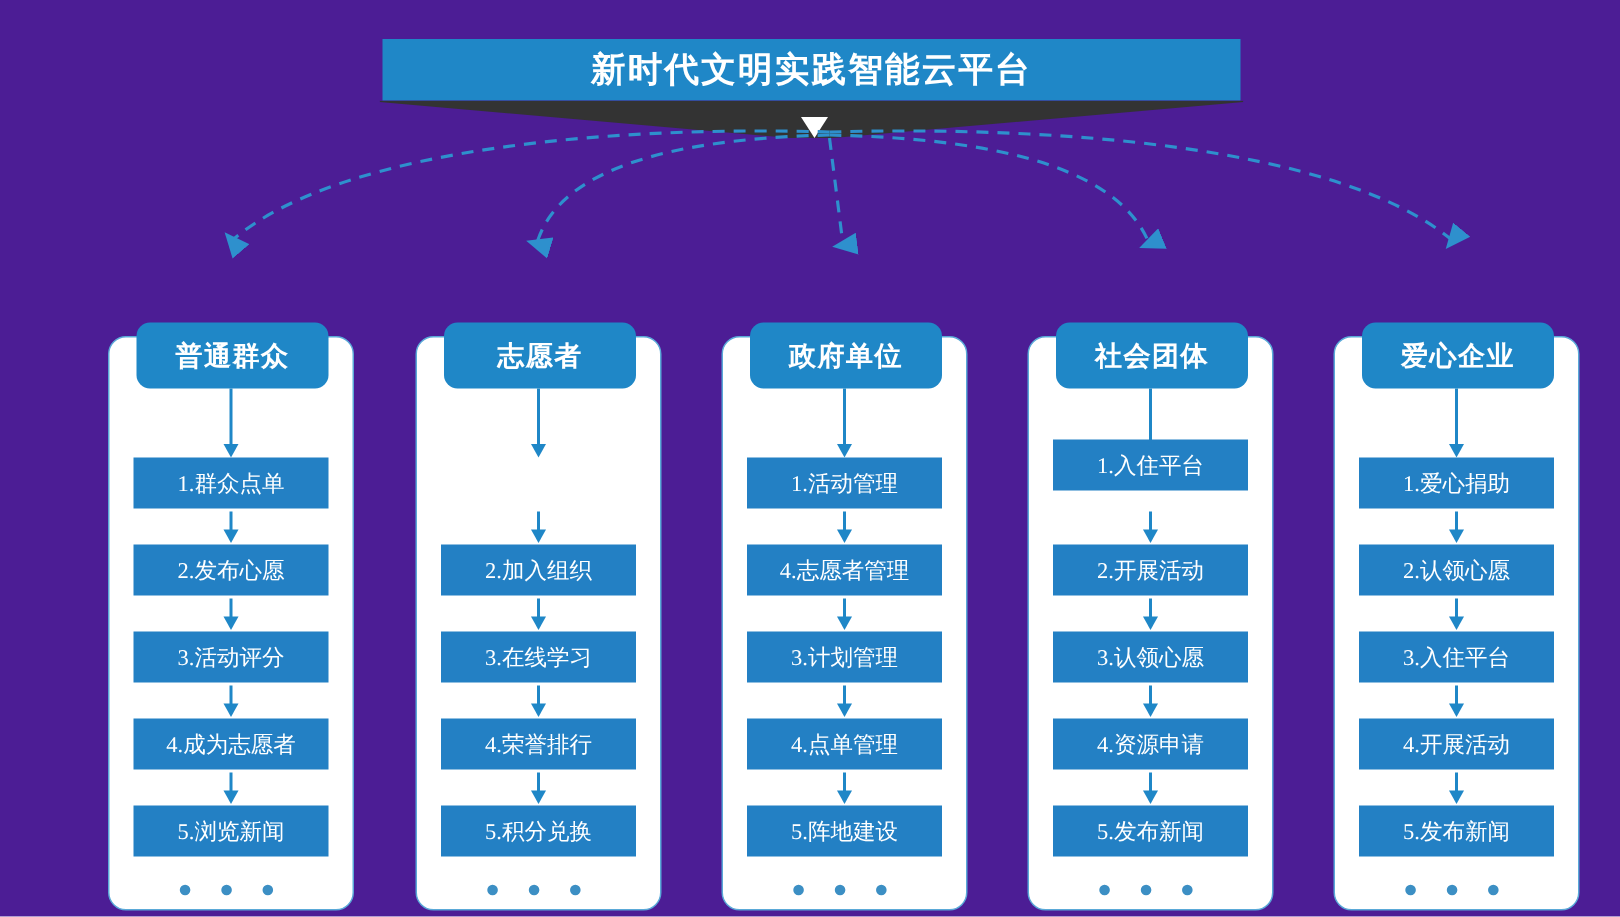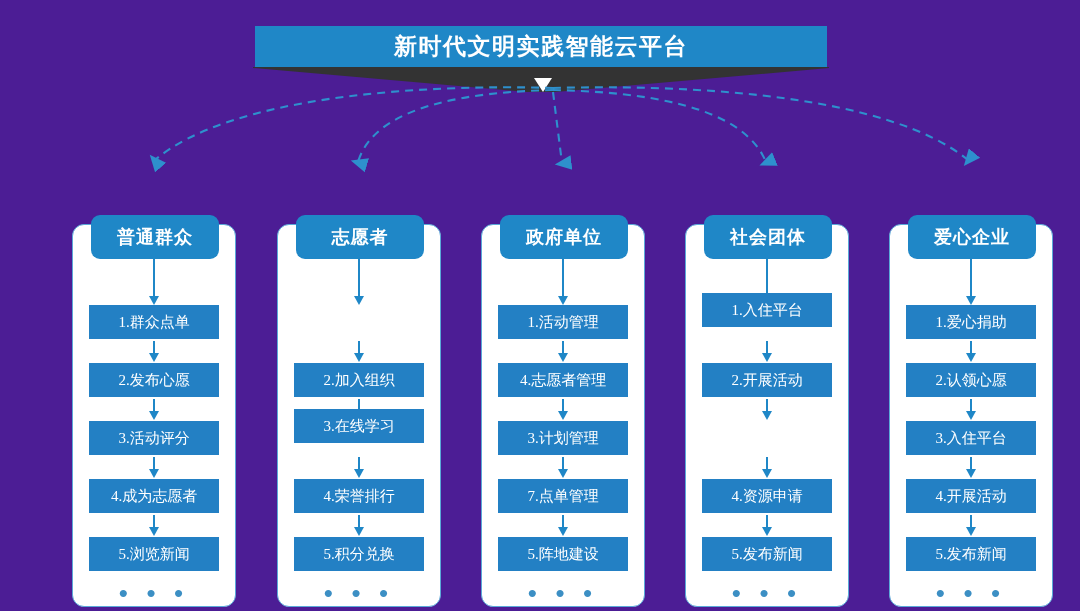--- a/index.html
+++ b/index.html
@@ -243,56 +243,57 @@
     </div>
 
     <div class="column" style="left:277px">
       <div class="col-frame"></div>
       <div class="col-head">志愿者</div>
       <div class="col-body">
         <div class="head-arrow"></div>
         <div class="item-arrow" style="top:82px"></div>
         <div class="item" style="top:104px">2.加入组织</div>
         <div class="item-arrow" style="top:140px"></div>
-        <div class="item" style="top:150px">3.在线学习</div>
+        <div class="item" style="top:162px">3.在线学习</div>
         <div class="item-arrow" style="top:198px"></div>
         <div class="item" style="top:220px">4.荣誉排行</div>
         <div class="item-arrow" style="top:256px"></div>
         <div class="item" style="top:278px">5.积分兑换</div>
         <div class="ellipsis" style="top:322px">• • •</div>
       </div>
     </div>
 
     <div class="column" style="left:481px">
       <div class="col-frame"></div>
       <div class="col-head">政府单位</div>
       <div class="col-body">
         <div class="head-arrow"></div>
         <div class="item" style="top:46px">1.活动管理</div>
         <div class="item-arrow" style="top:82px"></div>
         <div class="item" style="top:104px">4.志愿者管理</div>
         <div class="item-arrow" style="top:140px"></div>
         <div class="item" style="top:162px">3.计划管理</div>
         <div class="item-arrow" style="top:198px"></div>
-        <div class="item" style="top:220px">7.点单管理</div>
+        <div class="item" style="top:220px">4.点单管理</div>
         <div class="item-arrow" style="top:256px"></div>
         <div class="item" style="top:278px">5.阵地建设</div>
         <div class="ellipsis" style="top:322px">• • •</div>
       </div>
     </div>
 
     <div class="column" style="left:685px">
       <div class="col-frame"></div>
       <div class="col-head">社会团体</div>
       <div class="col-body">
         <div class="head-arrow"></div>
         <div class="item" style="top:34px">1.入住平台</div>
         <div class="item-arrow" style="top:82px"></div>
         <div class="item" style="top:104px">2.开展活动</div>
         <div class="item-arrow" style="top:140px"></div>
+        <div class="item" style="top:162px">3.认领心愿</div>
         <div class="item-arrow" style="top:198px"></div>
         <div class="item" style="top:220px">4.资源申请</div>
         <div class="item-arrow" style="top:256px"></div>
         <div class="item" style="top:278px">5.发布新闻</div>
         <div class="ellipsis" style="top:322px">• • •</div>
       </div>
     </div>
 
     <div class="column" style="left:889px">
       <div class="col-frame"></div>

